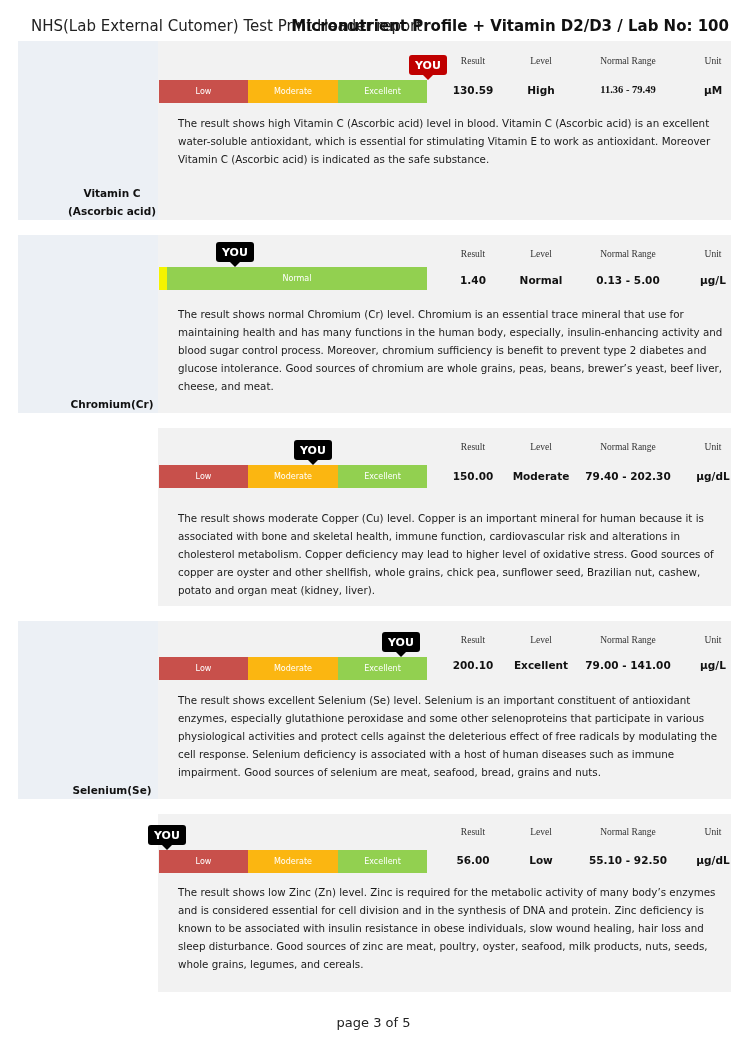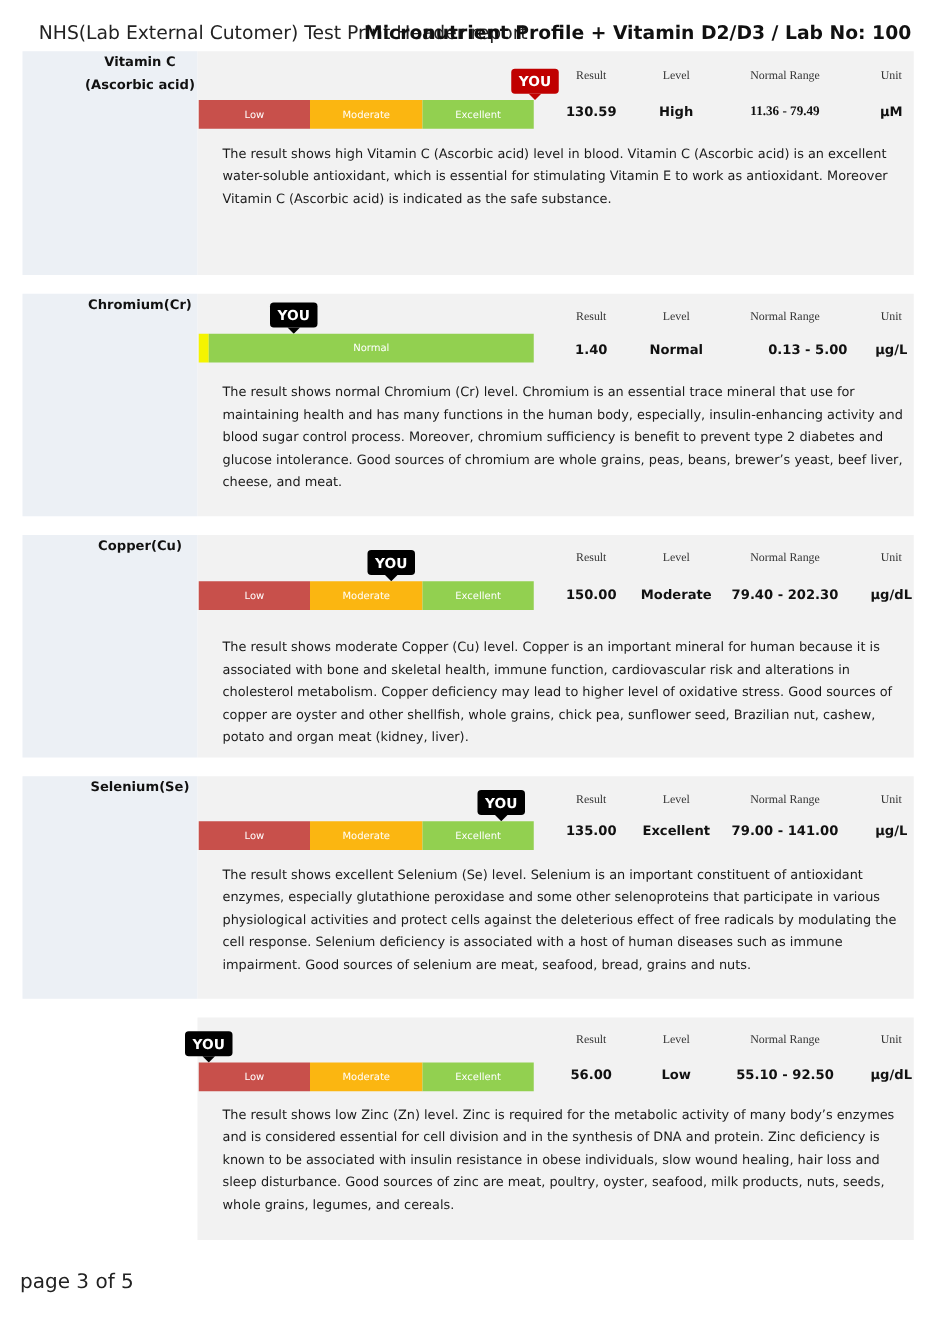--- a/index.html
+++ b/index.html
@@ -4,21 +4,21 @@
 <style>
   * { box-sizing: border-box; margin: 0; padding: 0; }
   html, body { width: 747px; height: 1056px; background: #ffffff; }
   body { font-family: "DejaVu Sans", "Liberation Sans", sans-serif; color: #1a1a1a; position: relative; overflow: hidden; }
 
   .page-header { position: absolute; top: 17px; left: 31px; right: 18px; height: 16px; font-size: 15px; }
   .page-header .left { position: absolute; left: 0; top: 0; color: #222; }
   .page-header .right { position: absolute; right: 0; top: 0; font-weight: bold; color: #111; }
 
   .section { position: absolute; left: 18px; width: 713px; }
-  .section .label-col { position: absolute; left: 0; top: 0; bottom: 0; width: 140px; background: #ecf0f5; display: flex; align-items: flex-start; justify-content: center; text-align: center; padding-left: 48px; }
+  .section .label-col { position: absolute; left: 0; top: 0; bottom: 0; width: 140px; background: #ecf0f5; display: flex; align-items: flex-end; justify-content: center; text-align: center; padding-left: 48px; }
   .section .label-col span { font-size: 10.5px; font-weight: bold; line-height: 18px; color: #111; }
   .section .content-col { position: absolute; left: 140px; right: 0; top: 0; bottom: 0; background: #f2f2f2; }
 
   .bar { position: absolute; left: 1px; top: 0; height: 23px; width: 268px; display: flex; }
   .bar .seg { height: 100%; display: flex; align-items: center; justify-content: center; color: #fff; font-size: 8px; }
   .seg.low { background: #c8504b; width: 89px; }
   .seg.mod { background: #fbb611; width: 90px; }
   .seg.exc { background: #92d050; width: 89px; }
   .seg.tick { background: #f4f400; width: 8px; }
   .seg.normal { background: #92d050; flex: 1; }
@@ -32,21 +32,21 @@
   .metrics .hdr, .metrics .val { position: absolute; text-align: center; }
   .metrics .hdr { color: #333; font-size: 9.5px; font-family: Liberation Serif, serif; }
   .metrics .val { font-weight: bold; color: #111; font-size: 10.5px; }
   .c-result { left: 5px; width: 60px; }
   .c-level { left: 68px; width: 70px; }
   .c-range { left: 140px; width: 100px; }
   .c-unit { left: 245px; width: 60px; }
 
   .desc { position: absolute; left: 5px; right: 8px; font-size: 10.3px; line-height: 18px; color: #1a1a1a; margin-left: 15px; }
 
-  .footer { position: absolute; top: 1015px; left: 0; width: 747px; font-size: 16px; color: #222; padding-left: 16px; }
+  .footer { position: absolute; top: 1015px; left: 0; width: 747px; text-align: center; font-size: 13px; color: #222; }
 </style>
 </head>
 <body>
 
 <div class="page-header">
   <span class="left">NHS(Lab  External Cutomer) Test Print Header report</span>
   <span class="right">Micronutrient Profile + Vitamin D2/D3 / Lab No: 100</span>
 </div>
 
 <div class="section" style="top:41px;height:179px;">
@@ -84,31 +84,28 @@
       <div class="seg tick"></div>
       <div class="seg normal">Normal</div>
     </div>
     <div class="metrics" style="top:14px;">
       <div class="hdr c-result">Result</div>
       <div class="hdr c-level">Level</div>
       <div class="hdr c-range">Normal Range</div>
       <div class="hdr c-unit">Unit</div>
       <div class="val c-result" style="top:25px;">1.40</div>
       <div class="val c-level" style="top:25px;">Normal</div>
-      <div class="val c-range" style="top:25px;text-align:right;">0.13 - 5.00</div>
+      <div class="val c-range" style="top:25px;">0.13 - 5.00</div>
       <div class="val c-unit" style="top:25px;">µg/L</div>
     </div>
     <div class="desc" style="top:70px;">The result shows normal Chromium (Cr) level. Chromium is an essential trace mineral that use for maintaining health and has many functions in the human body, especially, insulin-enhancing activity and blood sugar control process. Moreover, chromium sufficiency is benefit to prevent type 2 diabetes and glucose intolerance. Good sources of chromium are whole grains, peas, beans, brewer’s yeast, beef liver, cheese, and meat.</div>
   </div>
 </div>
 
 <div class="section" style="top:428px;height:178px;">
-  <div class="label-col">
-    <span>Copper(Cu)</span>
-  </div>
   <div class="content-col">
     <div class="you black" style="left:136px;top:12px;">YOU</div>
     <div class="bar" style="top:37px;">
       <div class="seg low">Low</div>
       <div class="seg mod">Moderate</div>
       <div class="seg exc">Excellent</div>
     </div>
     <div class="metrics" style="top:14px;">
       <div class="hdr c-result">Result</div>
       <div class="hdr c-level">Level</div>
@@ -132,21 +129,21 @@
     <div class="bar" style="top:36px;">
       <div class="seg low">Low</div>
       <div class="seg mod">Moderate</div>
       <div class="seg exc">Excellent</div>
     </div>
     <div class="metrics" style="top:14px;">
       <div class="hdr c-result">Result</div>
       <div class="hdr c-level">Level</div>
       <div class="hdr c-range">Normal Range</div>
       <div class="hdr c-unit">Unit</div>
-      <div class="val c-result" style="top:24px;">135.00</div>
+      <div class="val c-result" style="top:24px;">200.10</div>
       <div class="val c-level" style="top:24px;">Excellent</div>
       <div class="val c-range" style="top:24px;">79.00 - 141.00</div>
       <div class="val c-unit" style="top:24px;">µg/L</div>
     </div>
     <div class="desc" style="top:70px;">The result shows excellent Selenium (Se) level. Selenium is an important constituent of antioxidant enzymes, especially glutathione peroxidase and some other selenoproteins that participate in various physiological activities and protect cells against the deleterious effect of free radicals by modulating the cell response. Selenium deficiency is associated with a host of human diseases such as immune impairment. Good sources of selenium are meat, seafood, bread, grains and nuts.</div>
   </div>
 </div>
 
 <div class="section" style="top:814px;height:178px;">
   <div class="content-col">

